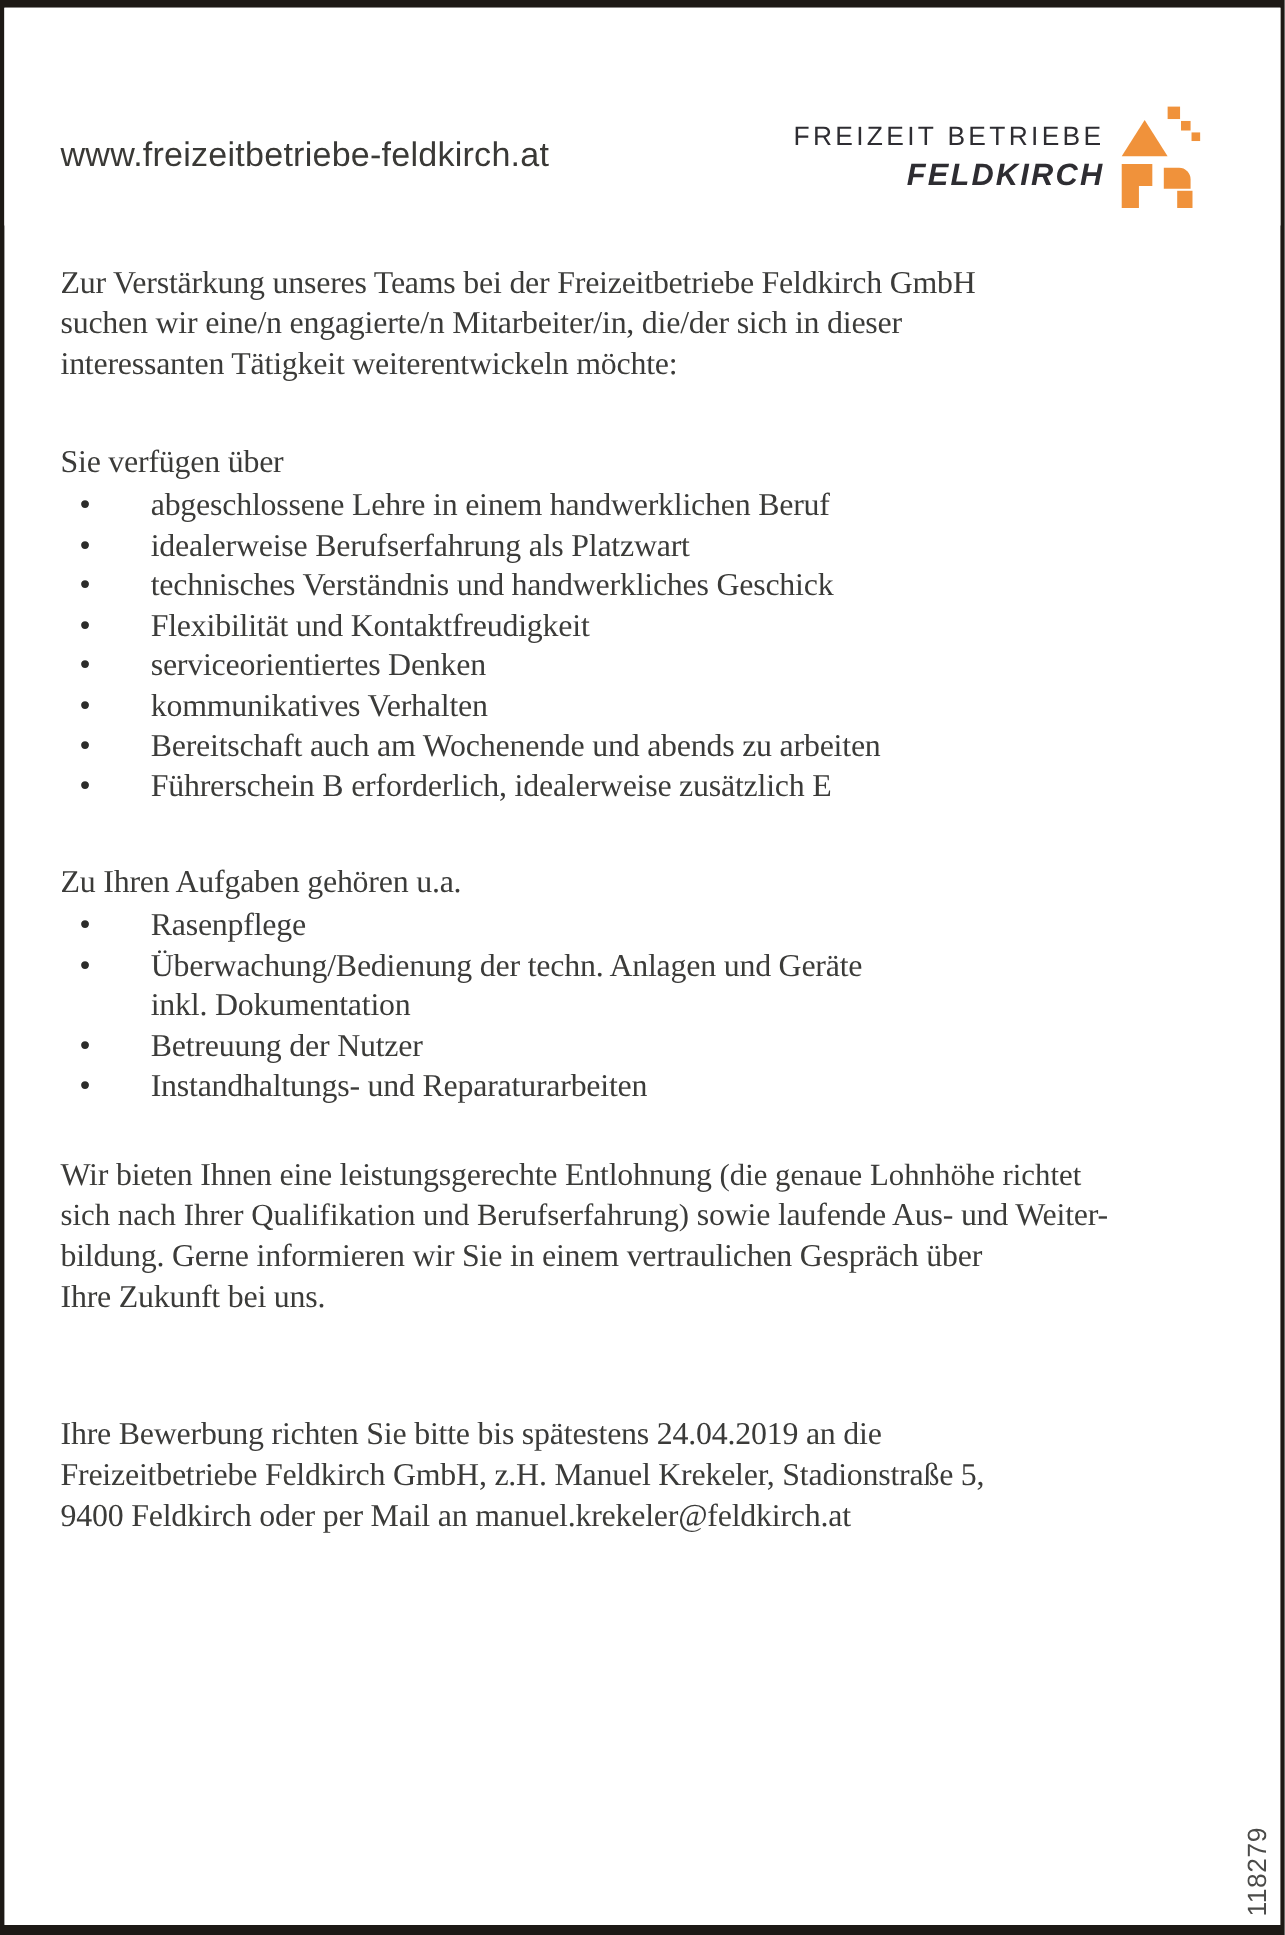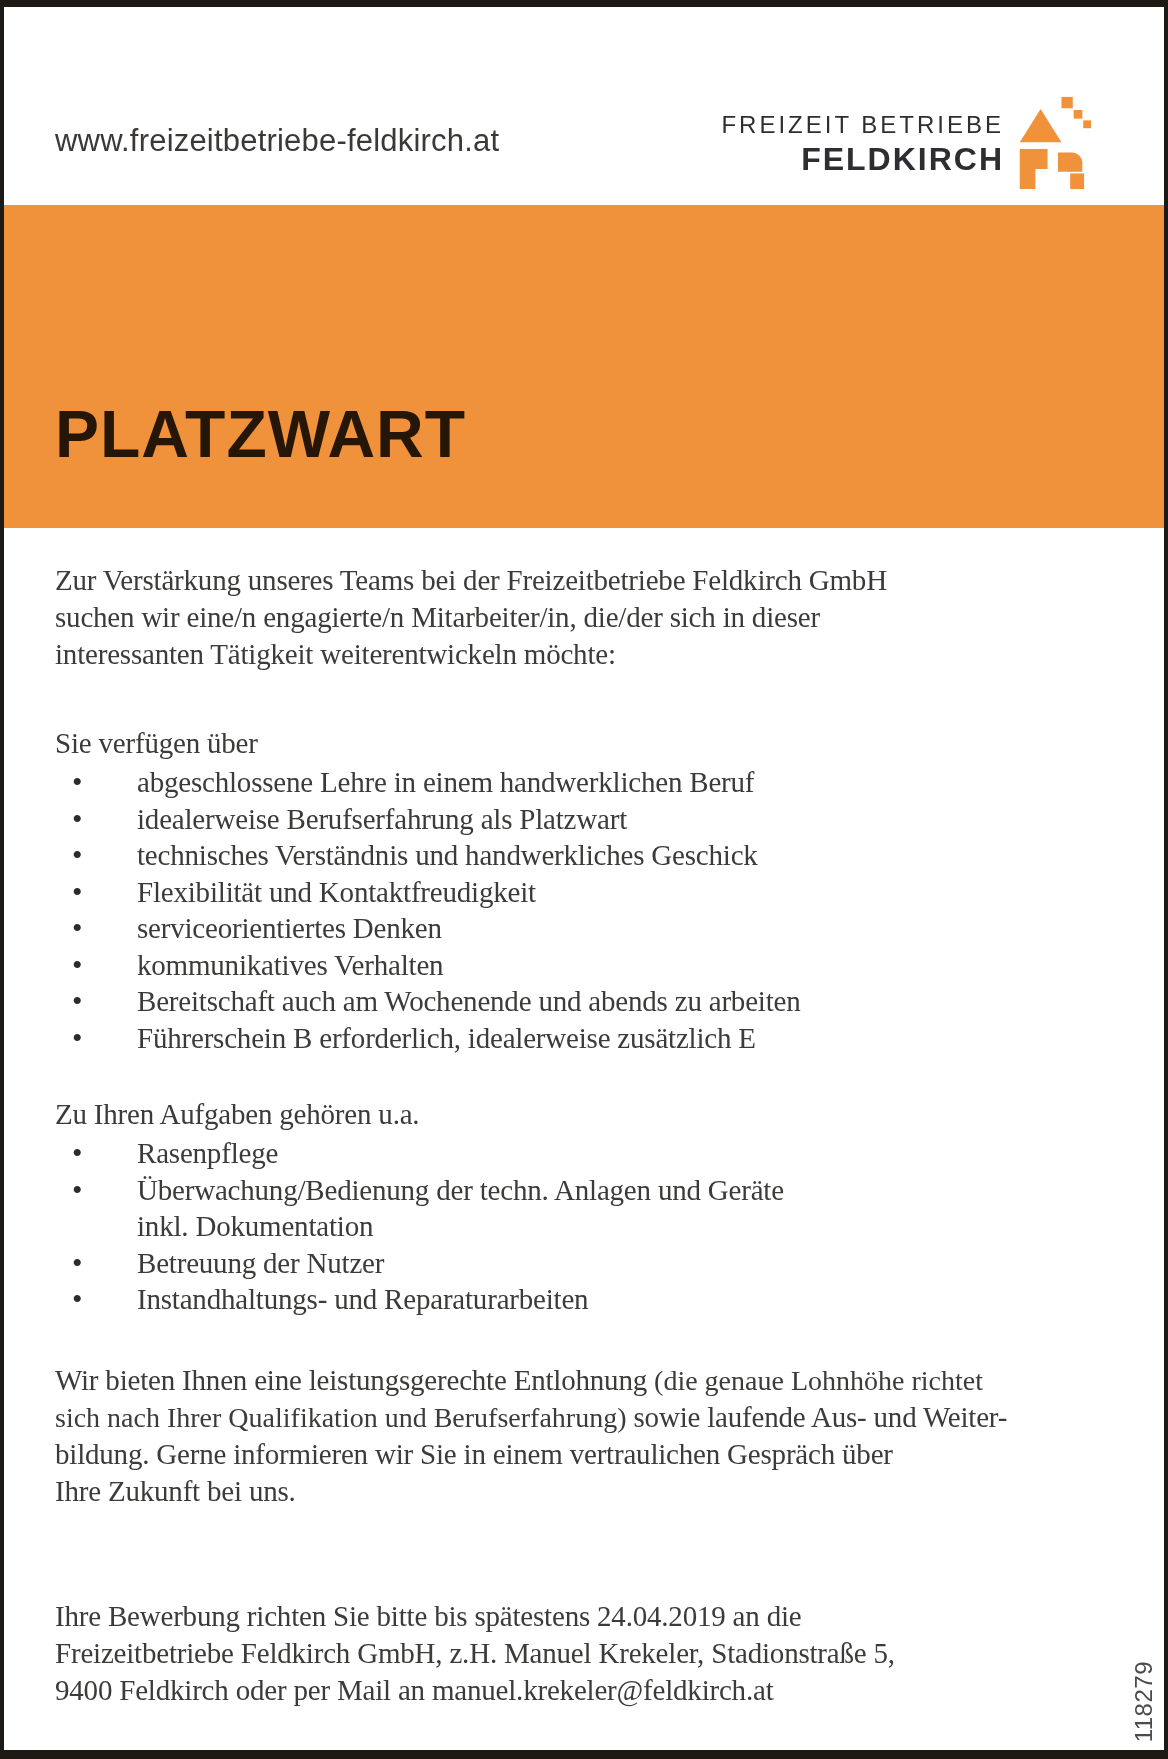--- a/index.html
+++ b/index.html
@@ -24,38 +24,38 @@
   .url {
     position: absolute; left: 51px; top: 116px;
     font-size: 31px; letter-spacing: 0.2px; color: #3a3936;
   }
   .logo {
     position: absolute; top: 84px; right: 66px;
     display: flex; align-items: flex-start; gap: 14px;
   }
   .logo-text { text-align: right; color: #2e2d32; padding-top: 18px; }
   .logo-line1 { font-size: 24px; letter-spacing: 3px; line-height: 32px; }
-  .logo-line2 { font-size: 32px; font-weight: bold; letter-spacing: 2px; line-height: 36px; }
+  .logo-line2 { font-size: 28px; font-weight: bold; letter-spacing: 2px; line-height: 36px; font-style: italic; }
   .logo-icon { width: 80px; height: 104px; }
   
   .banner {
     height: 323px; background: #f0923b;
     padding: 196px 0 0 51px;
   }
   .banner h1 {
     font-size: 66px; font-weight: bold; letter-spacing: 1px;
     line-height: 1; color: #261608;
   }
   
   .main { padding: 0 58px 0 51px; font-size: 29px; letter-spacing: -0.2px; font-family: Liberation Serif, serif; }
   .line { white-space: nowrap; line-height: 37px; }
   .para { line-height: 37px; }
   .intro { margin-top: 34px; }
   .section-heading { margin-top: 52px; line-height: 37px; }
-  .section-heading.tasks-h { margin-top: 40px; }
+  .section-heading.tasks-h { margin-top: 51px; }
   ul.bullets { list-style: none; margin-top: 2px; }
   ul.bullets li {
     position: relative; padding-left: 82px; line-height: 36.5px;
   }
   ul.bullets .dot {
     position: absolute; left: 17px; top: 0;
     font-size: 30px; color: #2c2c2a;
   }
   ul.bullets .li-text { white-space: pre-line; }
   .offer { margin-top: 44px; line-height: 37.5px; }
@@ -87,23 +87,20 @@
           <rect x="75" y="27" width="9" height="9"></rect>
           <polygon points="26,14 50,52 2,52"></polygon>
           <path d="M2,60 H34 V83 H20 V106 H2 Z"></path>
           <path d="M46,64 H62 A12,12 0 0 1 74,76 V86 H46 Z"></path>
           <rect x="60" y="88" width="16" height="18"></rect>
         </g>
       </svg>
     </div>
   </div>
 
-  <div class="banner">
-    <h1>PLATZWART</h1>
-  </div>
 
   <div class="main">
 
     <div class="para intro">
       <div class="line">Zur Verstärkung unseres Teams bei der Freizeitbetriebe Feldkirch GmbH</div>
       <div class="line">suchen wir eine/n engagierte/n Mitarbeiter/in, die/der sich in dieser</div>
       <div class="line">interessanten Tätigkeit weiterentwickeln möchte:</div>
     </div>
 
     <div class="section-heading">Sie verfügen über</div>

